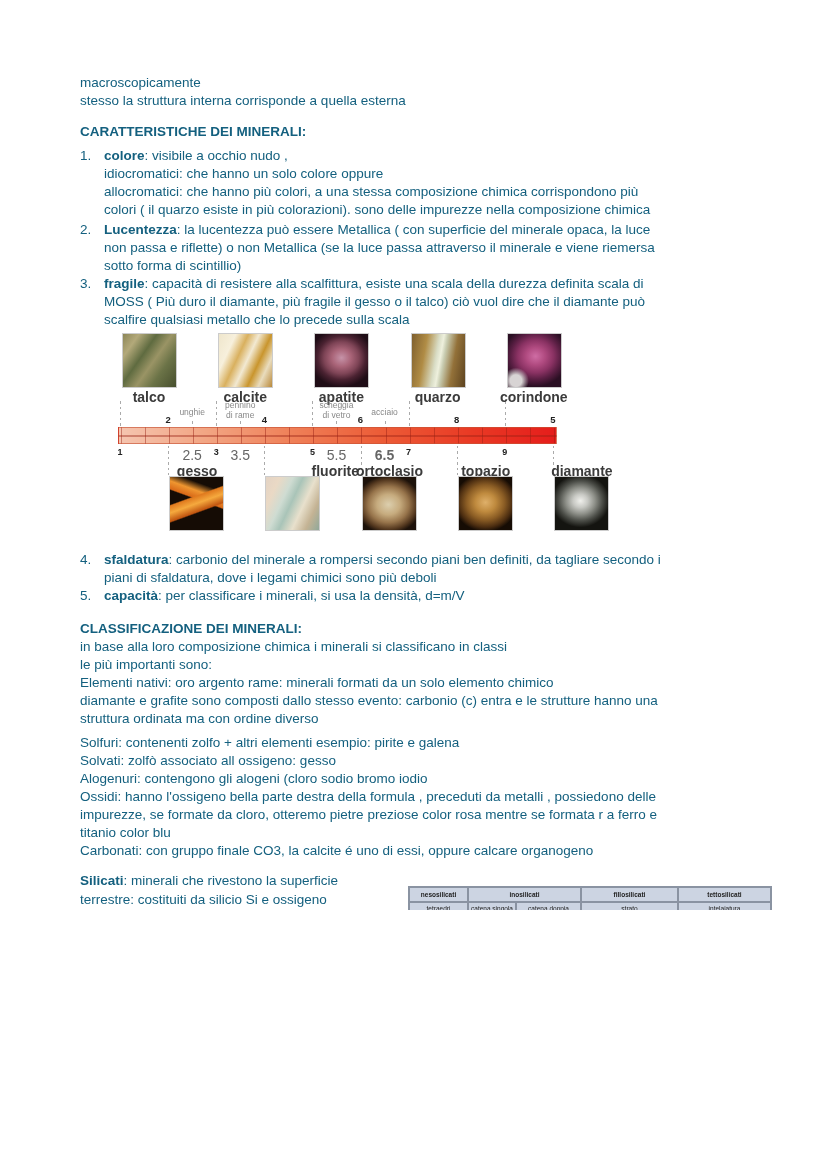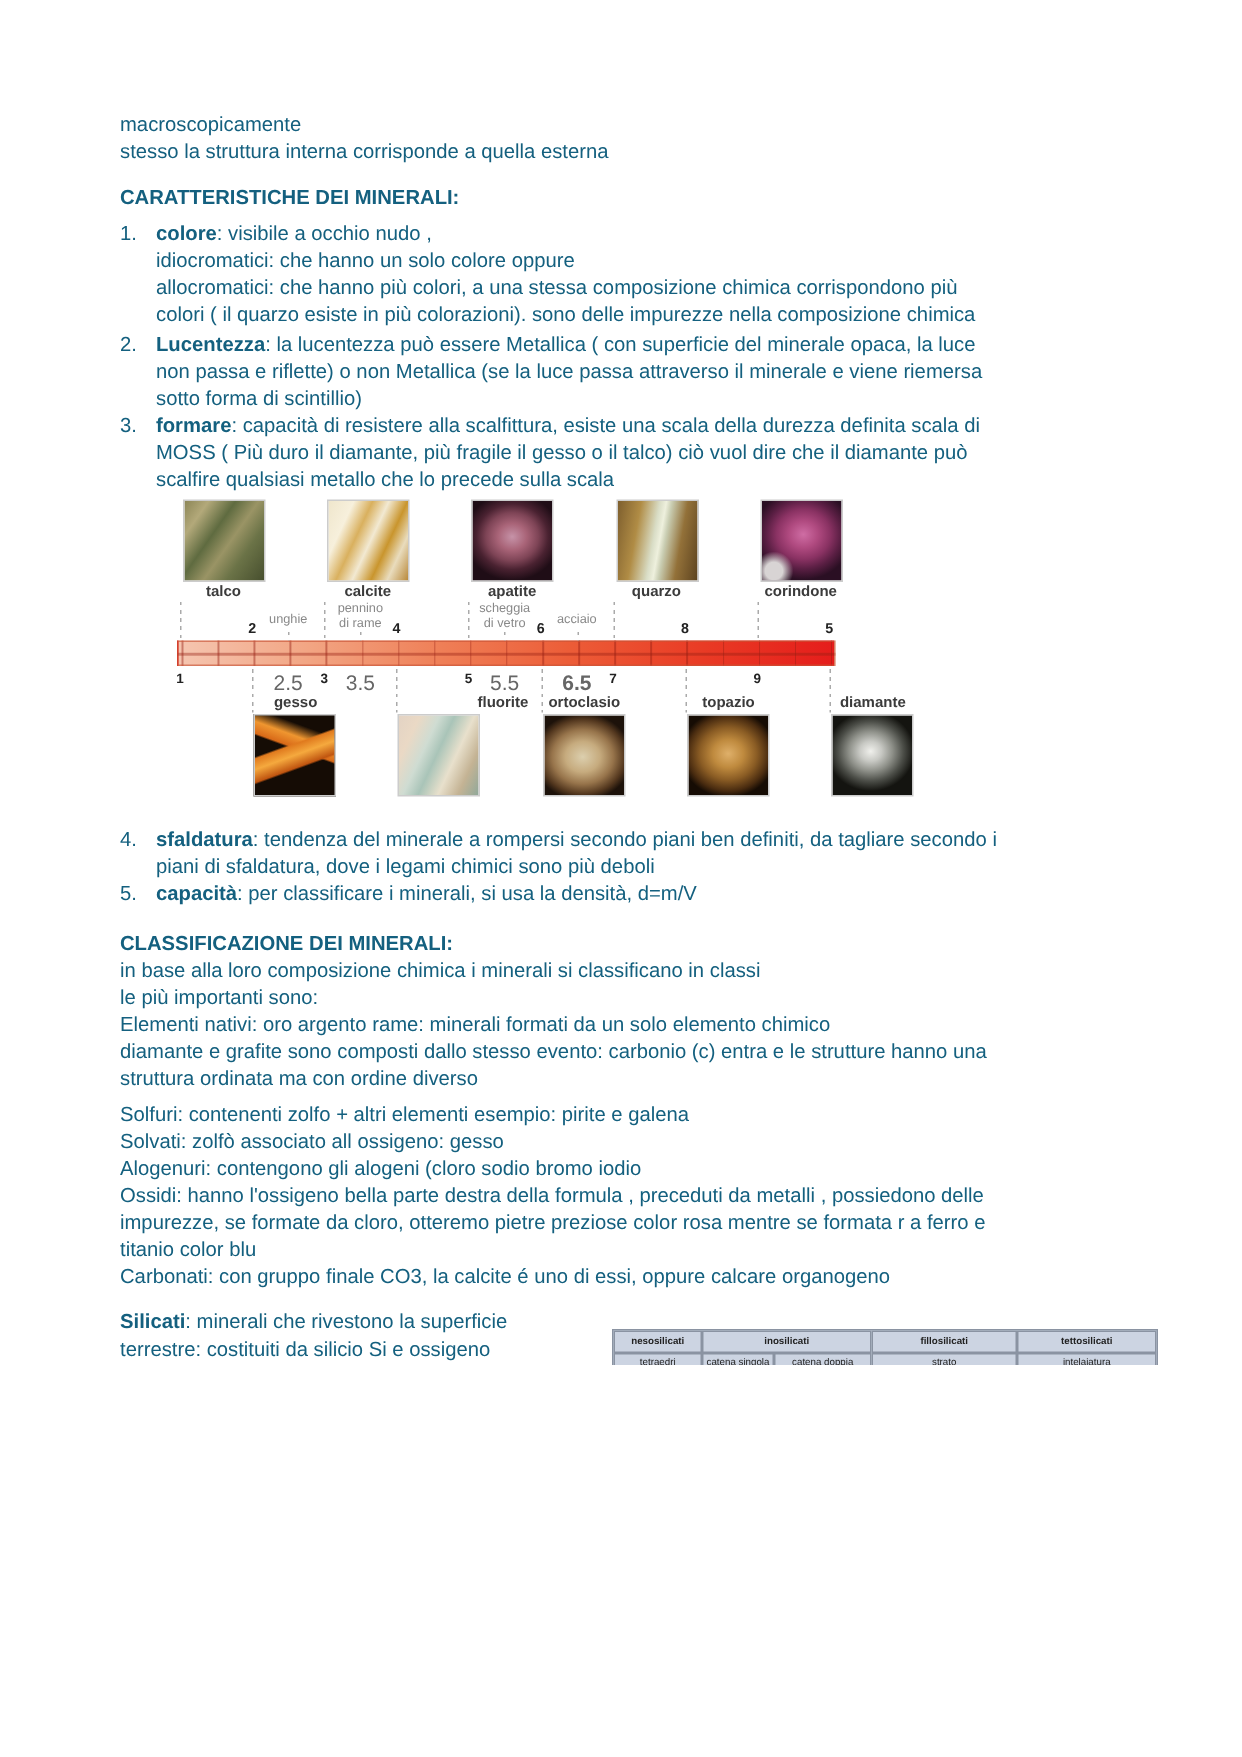--- a/index.html
+++ b/index.html
@@ -9,21 +9,21 @@
 .txt{position:absolute;font-size:13.5px;line-height:18px;white-space:pre-line}
 .h{position:absolute;font-size:13.5px;font-weight:bold;white-space:nowrap}
 .li-item{position:absolute;left:80px;width:706px;font-size:13.5px;line-height:18px}
 .li-item .num{position:absolute;left:0;top:0}
 .li-item .li-body{display:block;margin-left:24px;white-space:pre-line}
 b{font-weight:bold}
 
 
 .mohs{position:absolute;left:0;top:330px;width:828px;height:215px}
 .mph{position:absolute;width:55px;height:55px;border:1px solid #ccc}
-.mlbl{position:absolute;font-size:10px;font-weight:bold;color:#3b3b3b;transform:translateX(-50%);white-space:nowrap}
+.mlbl{position:absolute;font-size:14px;font-weight:bold;color:#3b3b3b;transform:translateX(-50%);white-space:nowrap}
 .tool{position:absolute;font-size:8.5px;color:#888;transform:translateX(-50%);text-align:center;white-space:pre-line;line-height:9.5px}
 .nab{position:absolute;font-size:9.5px;font-weight:bold;color:#222;transform:translateX(-50%)}
 .nbl{position:absolute;transform:translateX(-50%)}
 .nbl.int{font-size:9px;font-weight:bold;color:#222}
 .nbl.half{font-size:14px;color:#666}
 .dash{position:absolute;width:1px;background-image:repeating-linear-gradient(to bottom,#aaa 0 2.5px,transparent 2.5px 5.5px)}
 .bar{position:absolute;left:118px;top:97px;width:439px;height:17px;border:1px solid rgba(200,85,55,.65);
  background:
   linear-gradient(to bottom, transparent 0 7px, rgba(150,30,18,.40) 7px 9px, transparent 9px 100%),
   repeating-linear-gradient(90deg, transparent 0 2px, rgba(150,30,18,.45) 2px 3px, transparent 3px 24.05px),
@@ -96,27 +96,27 @@
 colori ( il quarzo esiste in più colorazioni). sono delle impurezze nella composizione chimica</span></div>
       </div>
       <div class="li-item" style="top: 221px;">
         <div class="num">2.</div>
         <div class="li-body"><b>Lucentezza</b><span>: la lucentezza può essere Metallica ( con superficie del minerale opaca, la luce
 non passa e riflette) o non Metallica (se la luce passa attraverso il minerale e viene riemersa
 sotto forma di scintillio)</span></div>
       </div>
       <div class="li-item" style="top: 275px;">
         <div class="num">3.</div>
-        <div class="li-body"><b>formare</b><span>: capacità di resistere alla scalfittura, esiste una scala della durezza definita scala di
+        <div class="li-body"><b>fragile</b><span>: capacità di resistere alla scalfittura, esiste una scala della durezza definita scala di
 MOSS ( Più duro il diamante, più fragile il gesso o il talco) ciò vuol dire che il diamante può
 scalfire qualsiasi metallo che lo precede sulla scala</span></div>
       </div>
       <div class="li-item" style="top: 551px;">
         <div class="num">4.</div>
-        <div class="li-body"><b>sfaldatura</b><span>: tendenza del minerale a rompersi secondo piani ben definiti, da tagliare secondo i
+        <div class="li-body"><b>sfaldatura</b><span>: carbonio del minerale a rompersi secondo piani ben definiti, da tagliare secondo i
 piani di sfaldatura, dove i legami chimici sono più deboli</span></div>
       </div>
       <div class="li-item" style="top: 587px;">
         <div class="num">5.</div>
         <div class="li-body"><b>capacità</b><span>: per classificare i minerali, si usa la densità, d=m/V</span></div>
       </div>
     </div>
 
   <div class="mohs">
     <div class="bar"></div>

